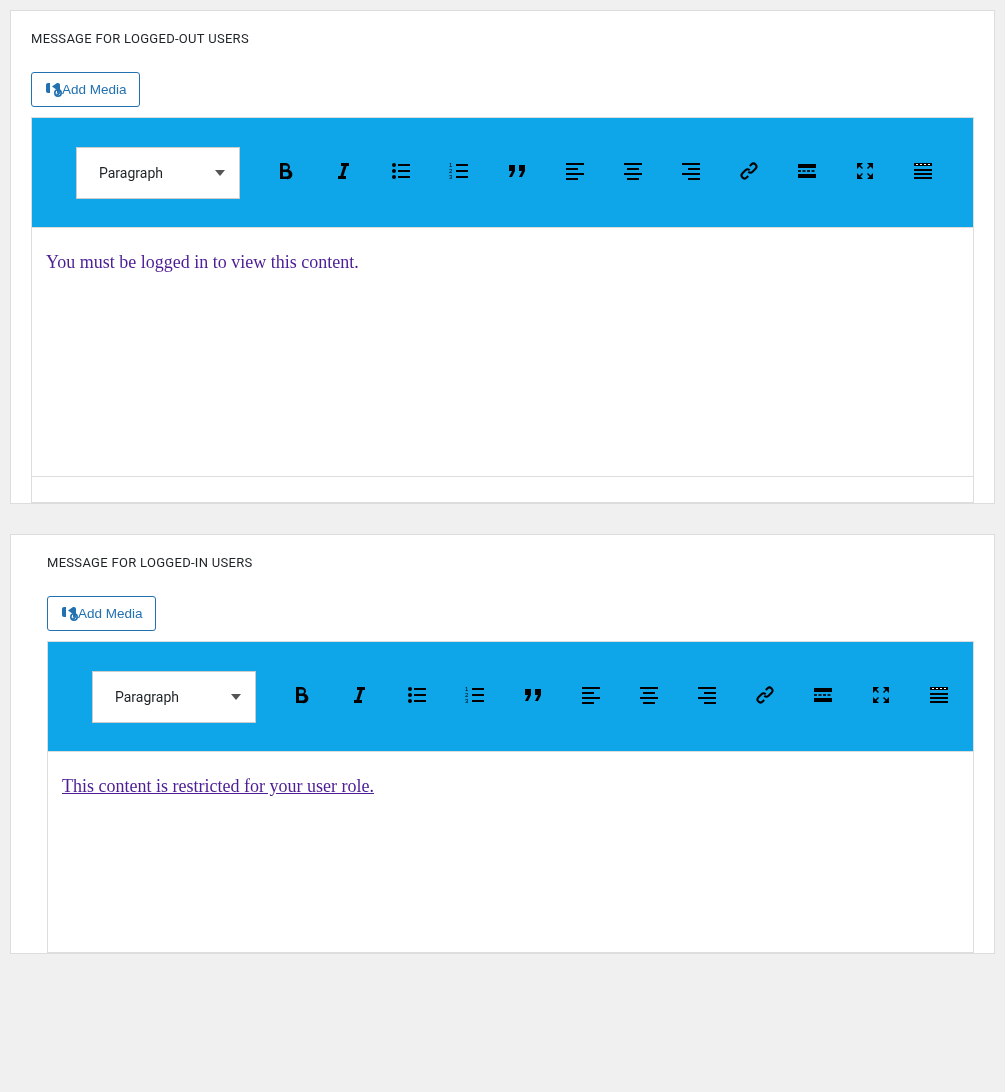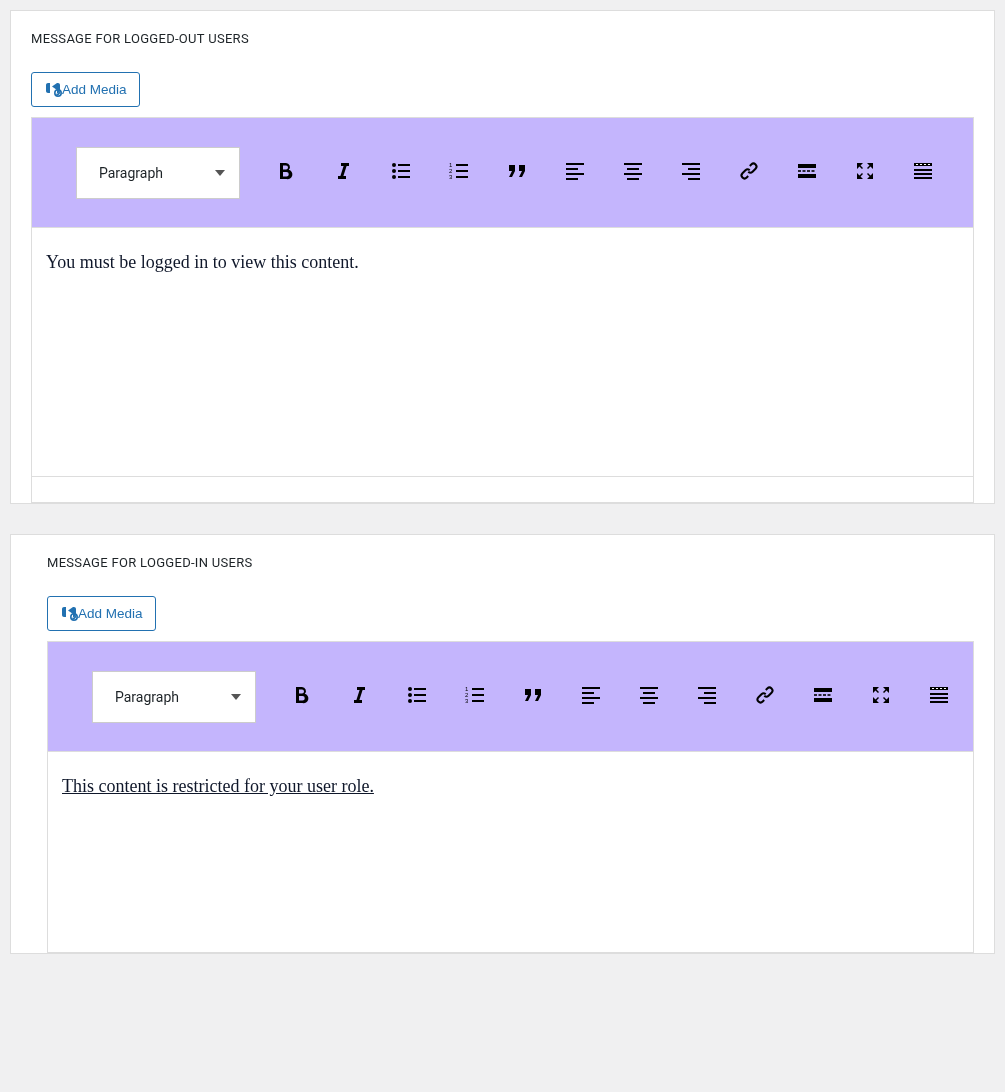--- a/index.html
+++ b/index.html
@@ -33,21 +33,21 @@
     padding: 6px 12px;
     border-radius: 3px;
     cursor: pointer;
     margin-bottom: 10px;
   }
   .media-btn svg { width: 18px; height: 18px; }
   .wp-editor-wrap {
     border: 1px solid #ddd;
   }
   .toolbar {
-    background: #c4b5fd;
+    background: #0ea5e9;
     border-bottom: 1px solid #ddd;
     padding-left: 44px;
     display: flex;
     align-items: center;
     gap: 12px;
     height: 110px;
   }
   .format-select {
     display: flex;
     align-items: center;
@@ -75,21 +75,21 @@
     cursor: pointer;
     background: transparent;
     border: none;
   }
   .tb-btn svg { width: 24px; height: 24px; fill: #000; }
   .editor-content {
     padding: 24px 14px;
     min-height: 248px;
     font-family: Georgia, "Times New Roman", serif;
     font-size: 18px;
-    color: #0f172a;
+    color: #4c1d95;
     outline: none;
     background: #fff;
   }
   .editor-statusbar {
     height: 26px;
     border-top: 1px solid #ddd;
     background: #fff;
   }
   .spacer-bottom { height: 0px; }
   .second-content { min-height: 200px; text-decoration: underline; }

